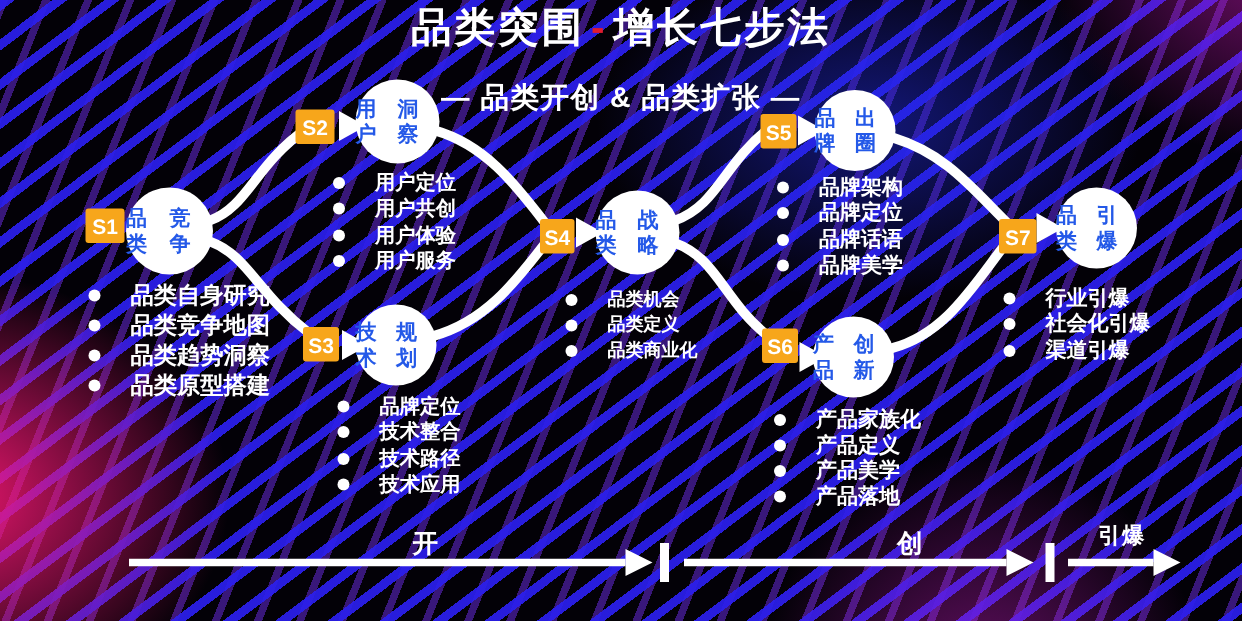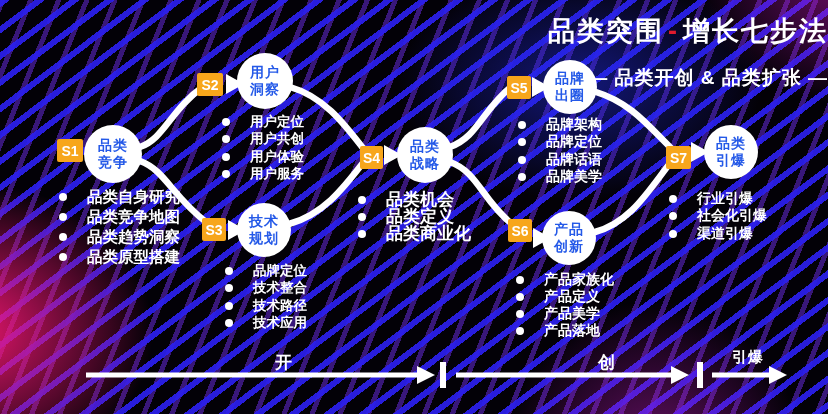--- a/index.html
+++ b/index.html
@@ -6,30 +6,30 @@
   .stage{position:relative;width:828px;height:414px;overflow:hidden;
          font-family:"Liberation Sans",sans-serif;font-weight:700;}
   .bg{position:absolute;inset:0;background:
     radial-gradient(300px 240px at -4% 80%, rgba(255,24,120,.92), rgba(255,24,120,0) 62%),
     radial-gradient(240px 200px at 103% -6%, rgba(205,25,190,.55), rgba(205,25,190,0) 65%),
     radial-gradient(230px 250px at 79% 112%, rgba(205,30,200,.5), rgba(205,30,200,0) 65%),
     radial-gradient(280px 180px at 70% 20%, rgba(35,45,235,.5), rgba(35,45,235,0) 65%),
     repeating-linear-gradient(143deg, rgba(43,31,238,.92) 0 6px, rgba(0,0,0,0) 6px 21px),
     repeating-linear-gradient(112deg, rgba(110,45,235,.5) 0 5px, rgba(0,0,0,0) 5px 26px),
     #030107;}
-  .hdr{position:absolute;left:0;top:13px;width:828px;text-align:right;color:#fff;}
+  .hdr{position:absolute;left:0;top:0;width:828px;text-align:center;color:#fff;}
   .title{font-size:27px;letter-spacing:2px;}
   .title .dash{color:var(--title_dash_red,#E11B2E);padding:0 4px;}
   .subtitle{margin-top:16px;font-size:19px;letter-spacing:1px;}
   svg.lines{position:absolute;inset:0;pointer-events:none;}
   .badge{position:absolute;background:var(--badge_orange,#F7A61B);color:#fff;
          border-radius:2px;display:flex;align-items:center;justify-content:center;
          font-size:14px;z-index:3;}
   .circle{position:absolute;background:#fff;border-radius:50%;display:flex;
-          flex-direction:column;align-items:center;justify-content:center;z-index:2;}
+          flex-direction:row;align-items:center;justify-content:center;z-index:2;}
   .cl{color:var(--circle_text_blue,#2459E8);font-size:14px;line-height:17px;letter-spacing:1px;}
   .list{position:absolute;color:#fff;z-index:2;}
   .li{display:flex;align-items:center;}
   .dot{width:8px;height:8px;border-radius:50%;background:#fff;margin-right:20px;flex:0 0 auto;}
   .phase{position:absolute;color:#fff;transform:translateX(-50%);z-index:2;font-size:17px;letter-spacing:1px;}
 </style>
 </head>
 <body>
 
 <div class="stage">
@@ -152,21 +152,21 @@
         </div>
     </div>
   </div>
 
   <div>
     <div class="badge" style="left:360px;top:146px;width:23px;height:23px">S4</div>
     <div class="circle" style="left:397px;top:127px;width:56px;height:56px">
       <div class="cl">品类</div>
       <div class="cl">战略</div>
     </div>
-    <div class="list" style="left:358px;top:191px;font-size:17px">
+    <div class="list" style="left:377px;top:191px;font-size:12px">
       <div class="li" style="height:17px">
           <span class="dot"></span>
           <span>品类机会</span>
         </div>
       <div class="li" style="height:17px">
           <span class="dot"></span>
           <span>品类定义</span>
         </div>
       <div class="li" style="height:17px">
           <span class="dot"></span>

